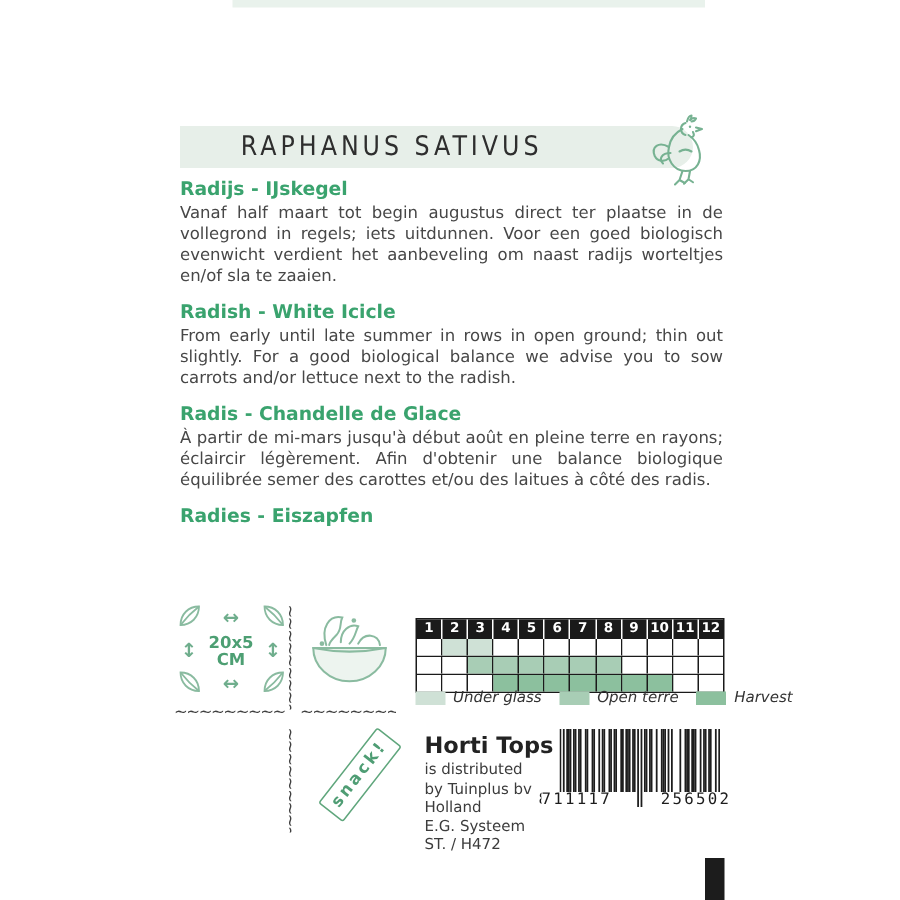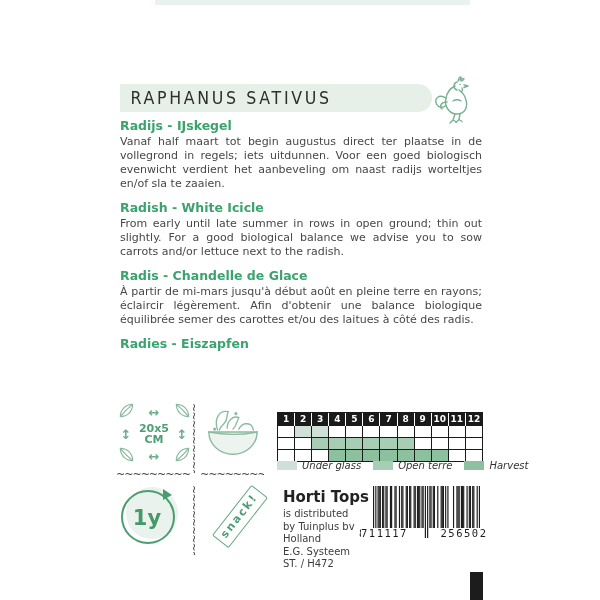--- a/index.html
+++ b/index.html
@@ -4,21 +4,21 @@
 <style>
   html,body{margin:0;padding:0;background:#fff;}
   #label{position:relative;width:600px;height:600px;background:#ffffff;overflow:hidden;
          font-family:"DejaVu Sans","Liberation Sans",sans-serif;}
 
   
   .top-strip{position:absolute;left:155px;top:0;width:315px;height:5px;background:#e9f2ec;}
 
   
   .banner{position:absolute;left:120px;top:84px;width:312px;height:28px;background:#e7efe9;
-          border-radius:0 14px 14px 0 / 0 50% 50% 0;}
+          border-radius:0 14px 14px 0 / 0 50% 50% 0;padding-left:30px;}
   .banner .title{display:block;padding-left:12px;line-height:28px;font-size:18px;color:#2e2e2e;
           letter-spacing:3px;font-weight:500;transform:scaleX(.88);transform-origin:left center;white-space:nowrap;}
 
   .rooster{position:absolute;left:431px;top:74px;}
 
   
   .textcol{position:absolute;left:120px;top:118px;width:362px;}
   .section{margin:0 0 9px 0;}
   .sec-head{margin:0 0 2px 0;font-size:12.5px;font-weight:bold;color:#3aa36e;}
   .sec-body{margin:0;font-size:11px;line-height:14px;color:#474747;text-align:justify;}
@@ -167,28 +167,20 @@
       <circle cx="11" cy="25" r="1.6" fill="#8abba0" stroke="none"></circle>
       <circle cx="33" cy="9" r="1.6" fill="#8abba0" stroke="none"></circle>
     </svg>
   </span>
 
   <div class="wavy" style="left:158px;top:433px;width:70px;transform:rotate(90deg);"></div>
   <div class="wavy" style="left:116px;top:470px;width:74px;"></div>
   <div class="wavy" style="left:200px;top:470px;width:64px;"></div>
   <div class="wavy" style="left:158px;top:515px;width:70px;transform:rotate(90deg);"></div>
 
-  <span class="shelf">
-    <svg width="62" height="62" viewBox="0 0 62 62">
-      <circle cx="34" cy="27" r="26" fill="#eaf2ed"></circle>
-      <circle cx="30" cy="31" r="26" fill="none" stroke="#4c9c72" stroke-width="2"></circle>
-      <polygon points="45,3 54,9 45,14" fill="#4c9c72"></polygon>
-      <text x="29" y="39" text-anchor="middle" font-size="21" font-weight="bold" fill="#459868" font-family="DejaVu Sans, sans-serif">1y</text>
-    </svg>
-  </span>
 
   <div class="snack">snack!</div>
 
   <div class="cal">
     <div class="cal-head">
         <div class="ch">1</div>
         <div class="ch">2</div>
         <div class="ch">3</div>
         <div class="ch">4</div>
         <div class="ch">5</div>

